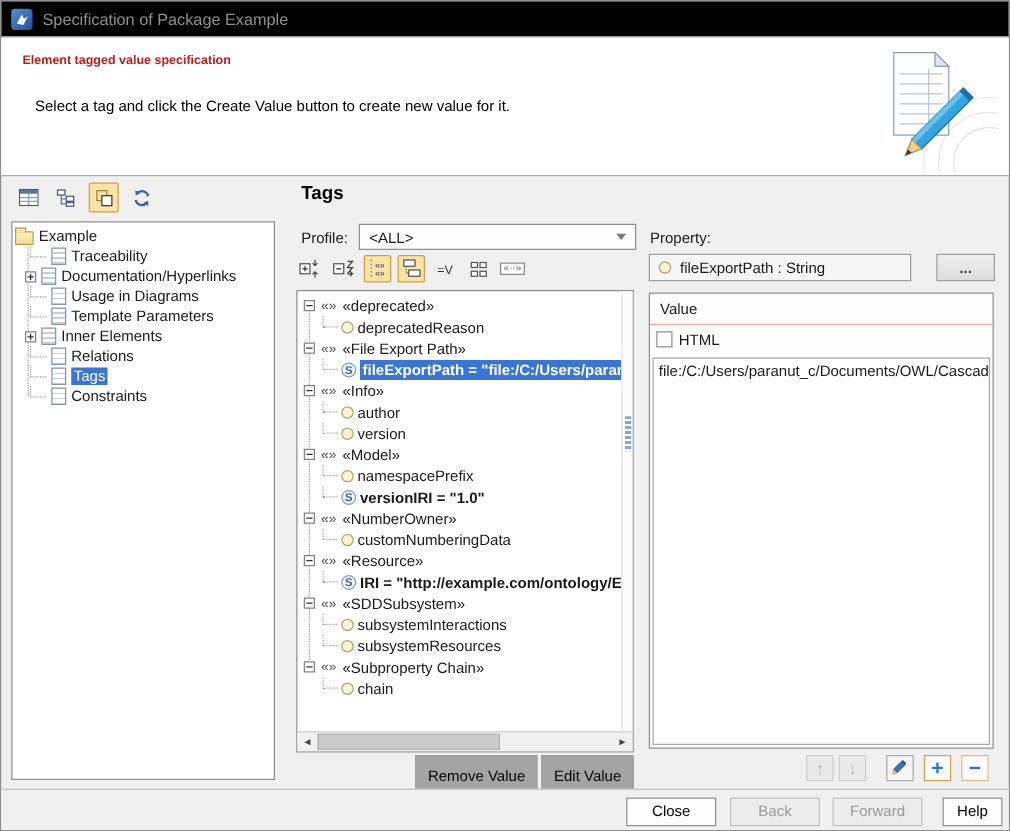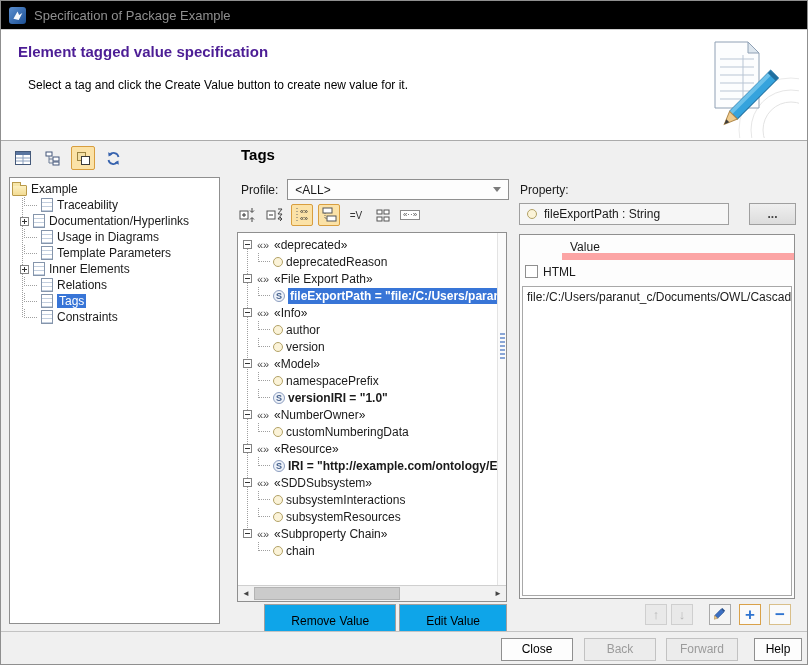--- a/index.html
+++ b/index.html
@@ -17,21 +17,21 @@
     height:29px; background:#000000; border-bottom:1px solid #cfcfcf;
     display:flex; align-items:center; padding:0 8px; gap:8px;
   }
   .app-icon { width:17px; height:17px; border-radius:3px;
     background:linear-gradient(135deg,#5b8fd0,#1c4f94);
     display:flex; align-items:center; justify-content:center; flex:0 0 auto; }
   .titlebar .title { color:#8f8f8f; font-size:13px; }
 
   
   .headerband { height:111px; background:#ffffff; border-bottom:1px solid #ababab; position:relative; }
-  .hb-title { position:absolute; left:17px; top:13px; font-weight:bold; font-size:15px; color:#4c1d95; }
+  .hb-title { position:absolute; left:17px; top:13px; font-weight:bold; font-size:10px; color:#b91c1c; }
   .hb-sub   { position:absolute; left:27px; top:48px; font-size:12px; color:#000000; }
   .hb-art   { position:absolute; right:8px; top:2px; width:112px; height:106px; overflow:hidden; }
 
   
   .main { position:absolute; left:0; top:141px; width:808px; height:489px; }
 
   
   .tbtn { width:24px; height:24px; display:flex; align-items:center; justify-content:center;
           border:1px solid transparent; border-radius:2px; }
   .tbtn.sel { background:#fbe2a7; border-color:#d89e3f; }
@@ -104,34 +104,34 @@
   .hsb .sbtn { width:16px; display:flex; align-items:center; justify-content:center;
                font-size:8px; color:#444; }
   .hsb .sbtn.left::after  { content:'\25C4'; }
   .hsb .sbtn.right::after { content:'\25BA'; }
   .hsb .track { flex:1; position:relative; }
   .hsb .thumb { position:absolute; left:0; top:1px; bottom:1px; width:62%;
                 background:#cbcbcb; border:1px solid #b3b3b3; }
 
   .mid-btns { position:absolute; left:236px; top:462px; width:270px; display:flex;
               justify-content:flex-end; gap:3px; }
-  .pbtn { height:34px; padding:0 26px; background:#0ea5e9; border:1px solid #9f9f9f;
+  .pbtn { height:34px; padding:0 9px; background:#a3a3a3; border:1px solid #9f9f9f;
           display:flex; align-items:center; font-size:12px; color:#000; }
 
   
   .prop-lbl { position:absolute; left:519px; top:41px; }
   .prop-row { position:absolute; left:518px; top:61px; width:277px; height:22px; display:flex; gap:20px; }
   .prop-field { flex:1; border:1px solid #9f9f9f; background:#f6f6f6;
                 display:flex; align-items:center; gap:7px; padding:0 7px; overflow:hidden; }
   .more-btn { width:47px; border:1px solid #9f9f9f; background:linear-gradient(#efefef,#dcdcdc);
               color:#444; display:flex; align-items:center; justify-content:center; font-weight:bold; }
 
   .value-panel { position:absolute; left:518px; top:92px; width:276px; height:365px;
                  border:1px solid #8f8f8f; background:#fdfdfd; }
-  .value-h { height:25px; line-height:25px; padding-left:8px; border-bottom:7px solid #fca5a5;margin-left:42px; }
+  .value-h { height:25px; line-height:25px; padding-left:8px; border-bottom:1px solid #fca5a5; }
   .html-row { height:23px; display:flex; align-items:center; gap:5px; padding-left:5px; }
   .cb { width:13px; height:13px; border:1px solid #8f8f8f; background:#fff; flex:0 0 auto; }
   .value-text { position:absolute; left:2px; right:2px; top:51px; bottom:2px;
                 border:1px solid #a8a8a8; background:#fff; padding:3px 4px; overflow:hidden;
                 white-space:nowrap; }
 
   .right-icons { position:absolute; left:644px; top:462px; display:flex; align-items:center; }
   .sqbtn { width:22px; height:21px; display:flex; align-items:center; justify-content:center;
            border:1px solid #cfcfcf; background:#e9e9e9; }
   .sqbtn.dis { color:#b5b5b5; font-weight:bold; font-size:13px; }

